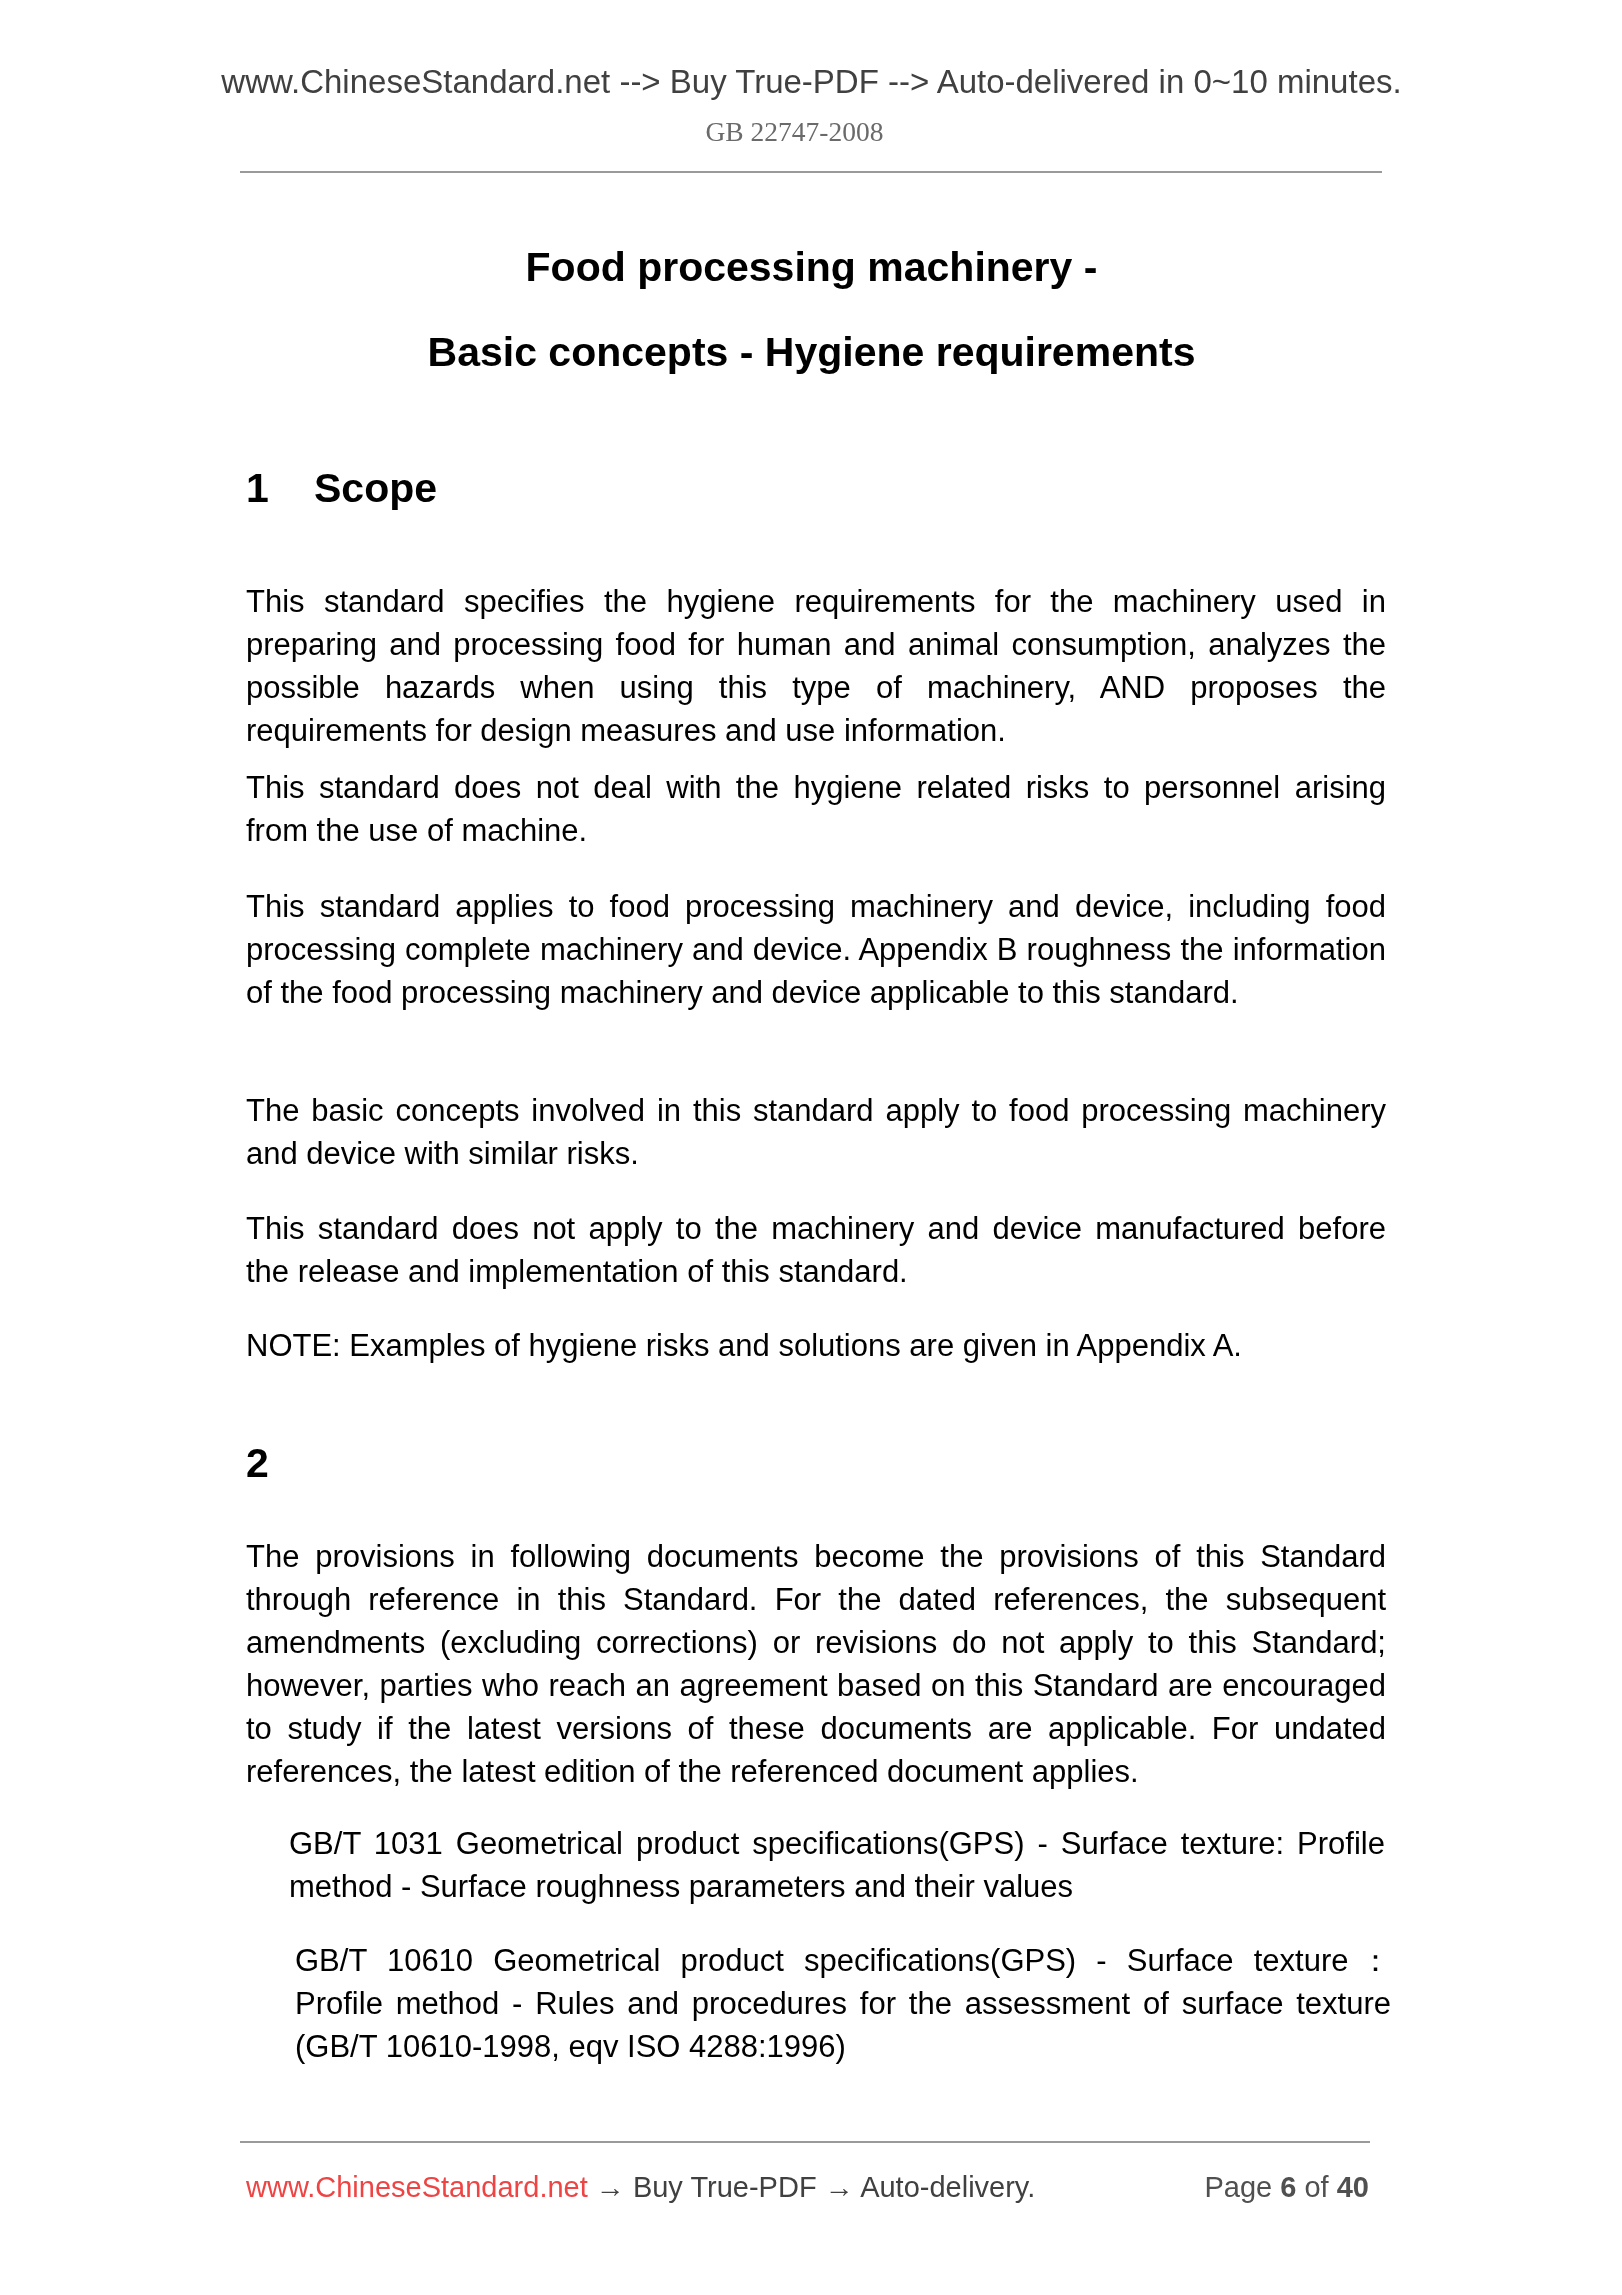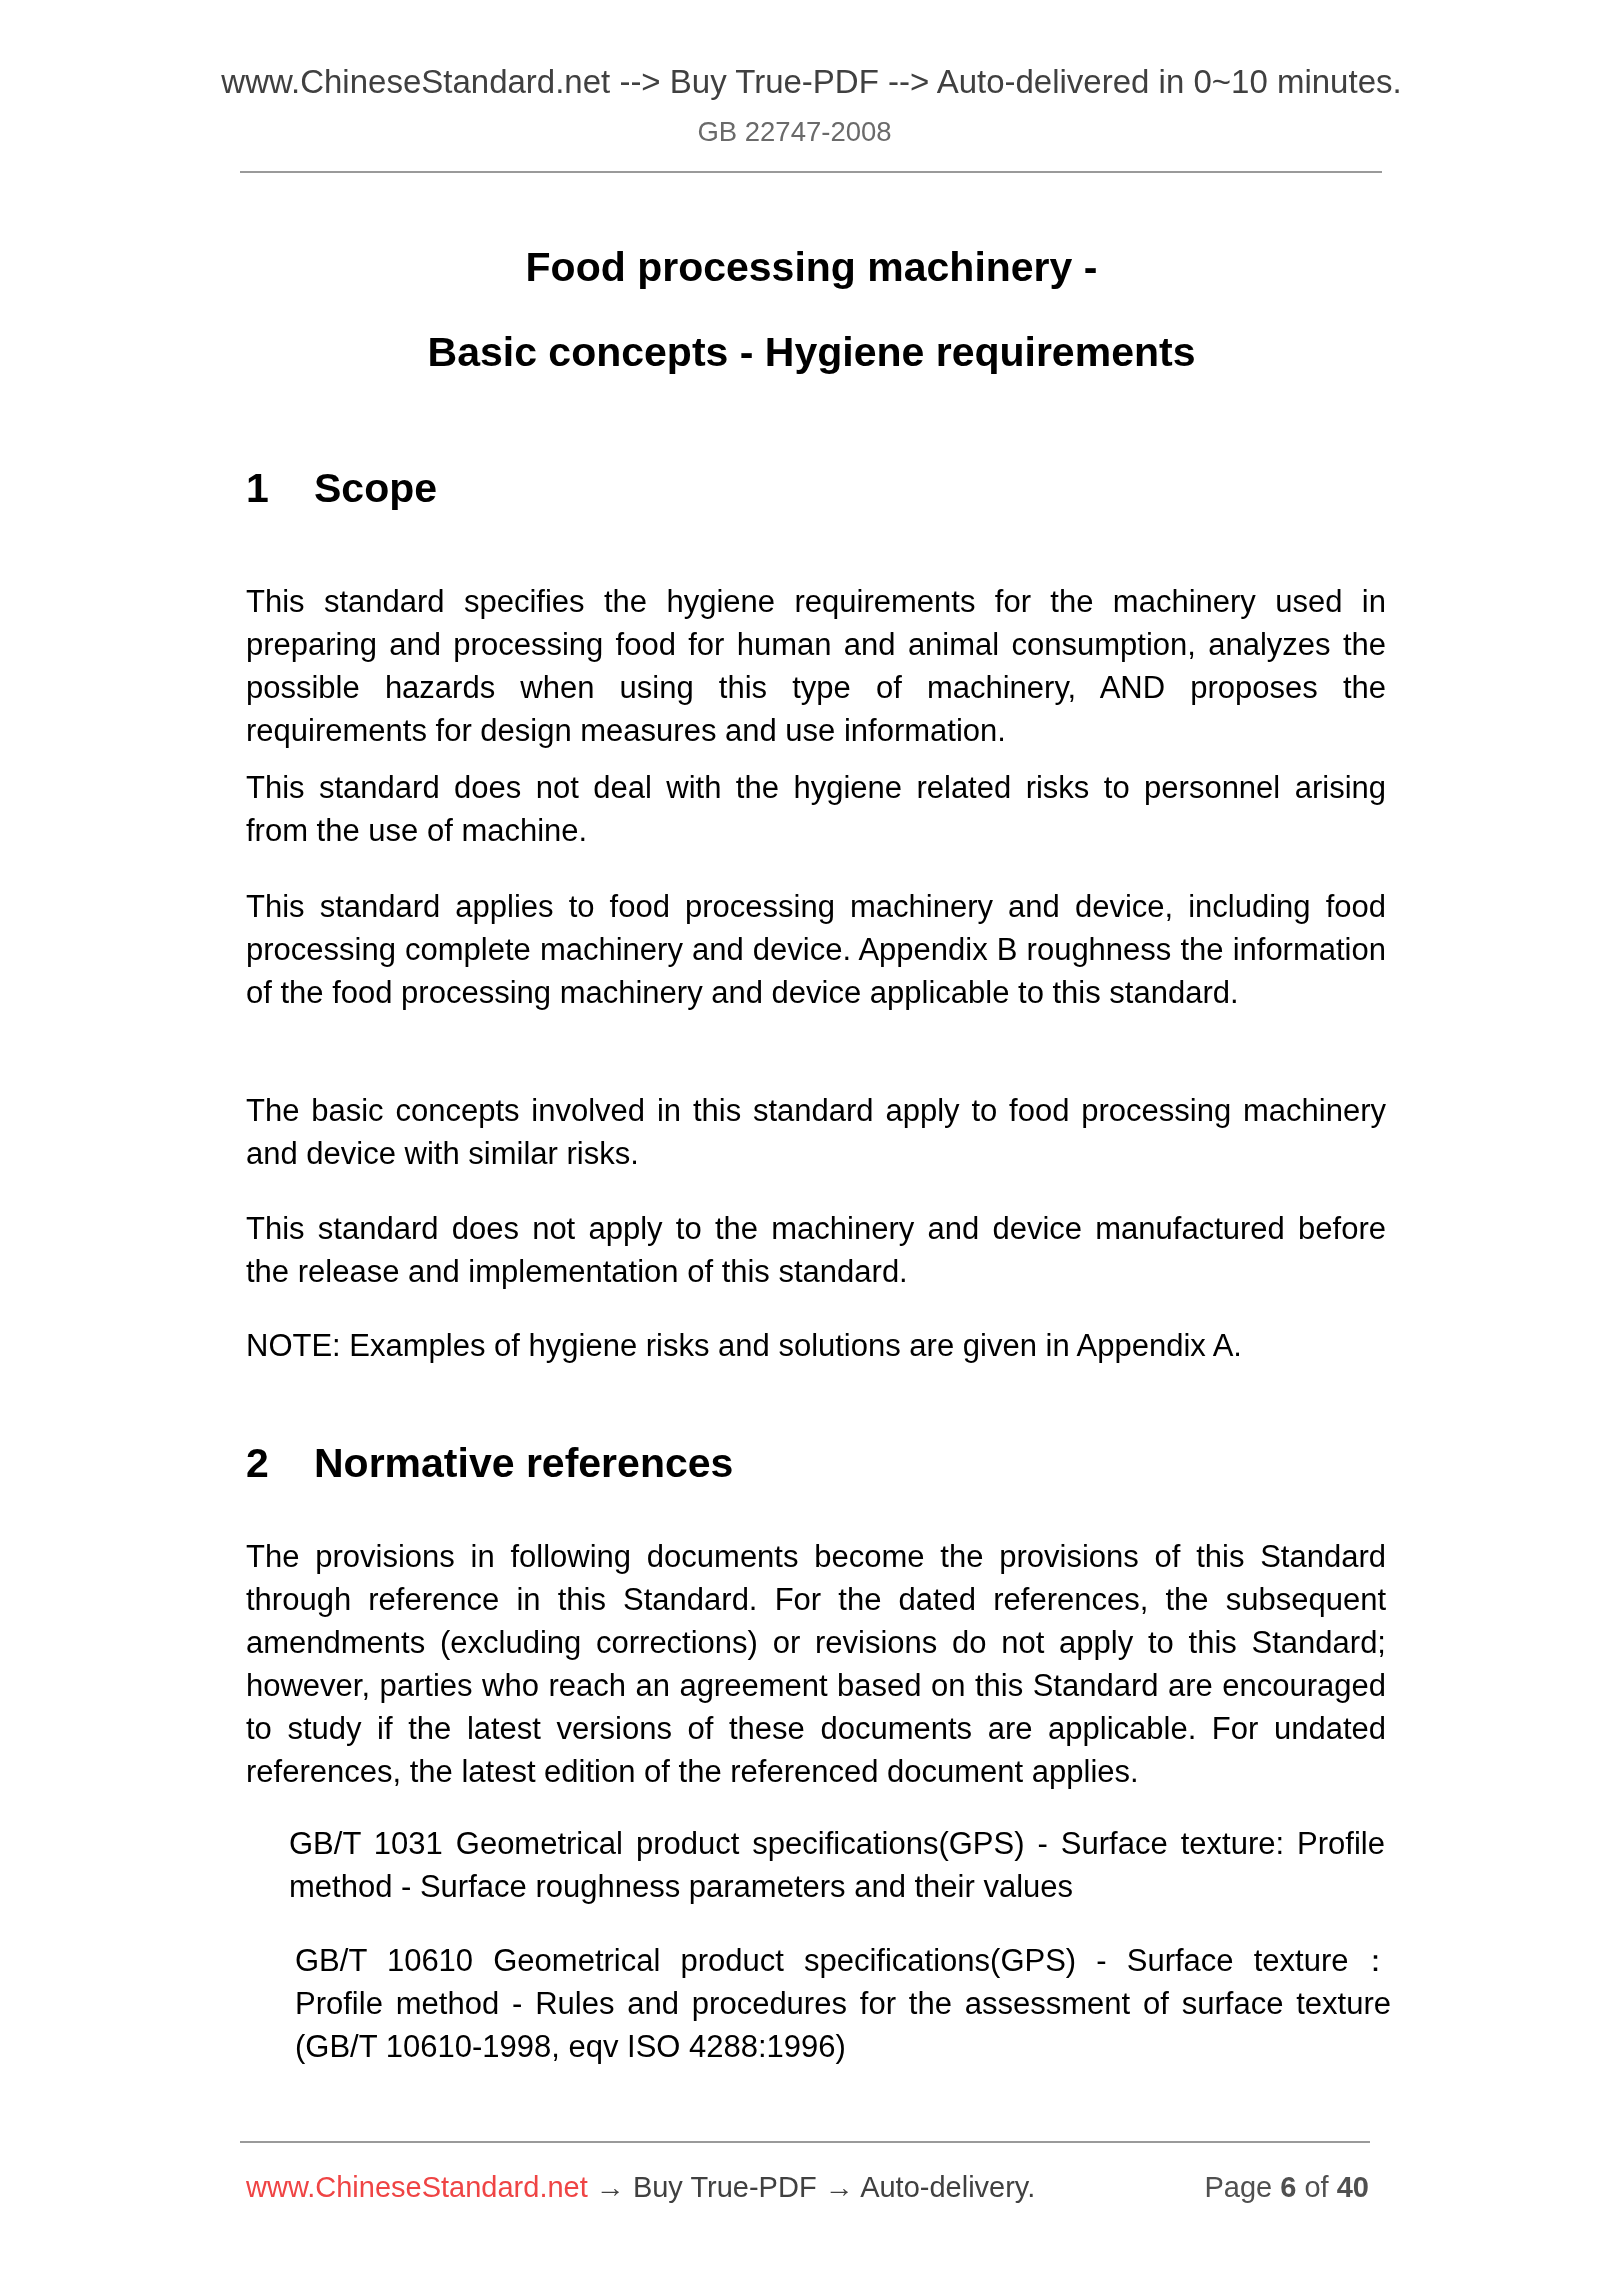--- a/index.html
+++ b/index.html
@@ -1,21 +1,21 @@
 <!DOCTYPE html>
 <html style="font-size:13.3px"><head>
 <meta charset="utf-8">
 <style>
   html, body { margin: 0; padding: 0; background: #ffffff; }
   body { width: 1623px; height: 2295px; position: relative; overflow: hidden;
          font-family: "Liberation Sans", sans-serif; color: #000; }
   .hdr-line1 { position: absolute; top: 65px; left: 0; width: 1623px; text-align: center;
                font-size: 33px; color: #404040; line-height: 1; }
   .hdr-line2 { position: absolute; top: 118px; left: 0; width: 1589px; text-align: center;
-               font-size: 27.5px; color: #6a6a6a; line-height: 1; }
+               font-size: 27.5px; color: #6a6a6a; line-height: 1; font-family: Liberation Serif, serif; }
   .hdr-rule { position: absolute; top: 171px; left: 240px; width: 1142px; height: 1.7px; background: #9a9a9a; }
 
   .title { position: absolute; left: 0; width: 1623px; text-align: center;
            font-weight: bold; font-size: 41px; line-height: 1; }
   .title.t1 { top: 247px; }
   .title.t2 { top: 332px; }
 
   .h1 { position: absolute; left: 246px; font-weight: bold; font-size: 41px; line-height: 1; display: flex; }
   .h1 .num { width: 68px; }
   .h1.s1 { top: 468px; }
@@ -59,21 +59,20 @@
 
 <div class="para p1">This standard specifies the hygiene requirements for the machinery used in preparing and processing food for human and animal consumption, analyzes the possible hazards when using this type of machinery, AND proposes the requirements for design measures and use information.</div>
 <div class="para p2">This standard does not deal with the hygiene related risks to personnel arising from the use of machine.</div>
 <div class="para p3">This standard applies to food processing machinery and device, including food processing complete machinery and device. Appendix B roughness the information of the food processing machinery and device applicable to this standard.</div>
 <div class="para p4">The basic concepts involved in this standard apply to food processing machinery and device with similar risks.</div>
 <div class="para p5">This standard does not apply to the machinery and device manufactured before the release and implementation of this standard.</div>
 <div class="para p6">NOTE: Examples of hygiene risks and solutions are given in Appendix A.</div>
 
 <div class="h1 s2">
   <span class="num">2</span>
-  <span>Normative references</span>
 </div>
 
 <div class="para p7">The provisions in following documents become the provisions of this Standard through reference in this Standard. For the dated references, the subsequent amendments (excluding corrections) or revisions do not apply to this Standard; however, parties who reach an agreement based on this Standard are encouraged to study if the latest versions of these documents are applicable. For undated references, the latest edition of the referenced document applies.</div>
 <div class="para ref r1">GB/T 1031 Geometrical product specifications(GPS) - Surface texture: Profile method - Surface roughness parameters and their values</div>
 <div class="para ref r2">GB/T 10610 Geometrical product specifications(GPS) - Surface texture： Profile method - Rules and procedures for the assessment of surface texture (GB/T 10610-1998, eqv ISO 4288:1996)</div>
 
 <div class="ftr-rule"></div>
 <div class="ftr">
   <a>www.ChineseStandard.net</a><span> → </span><span>Buy True-PDF</span><span> → </span><span>Auto-delivery.</span>
 </div>

